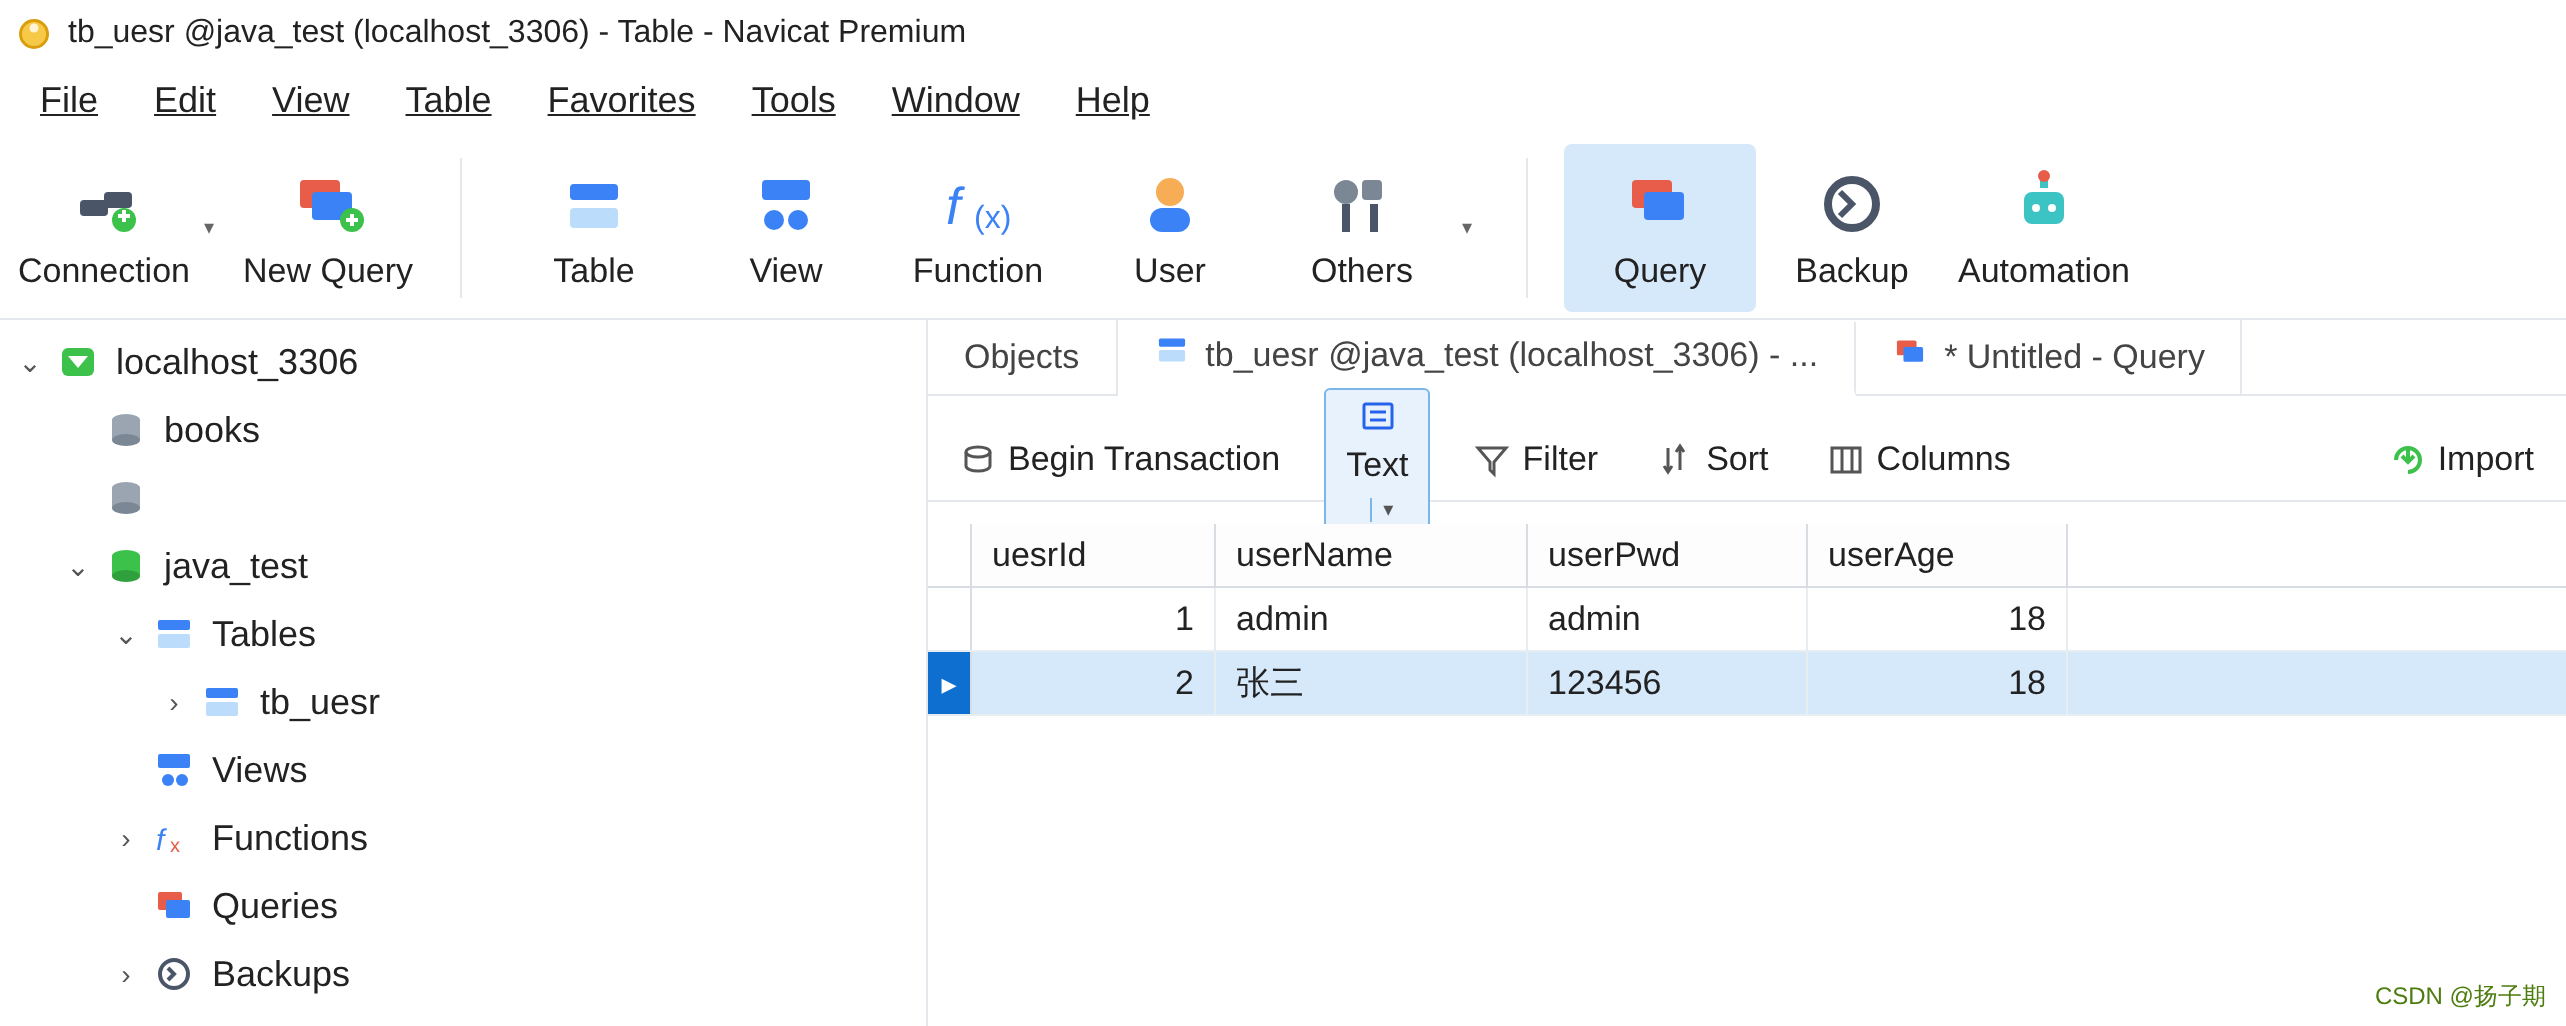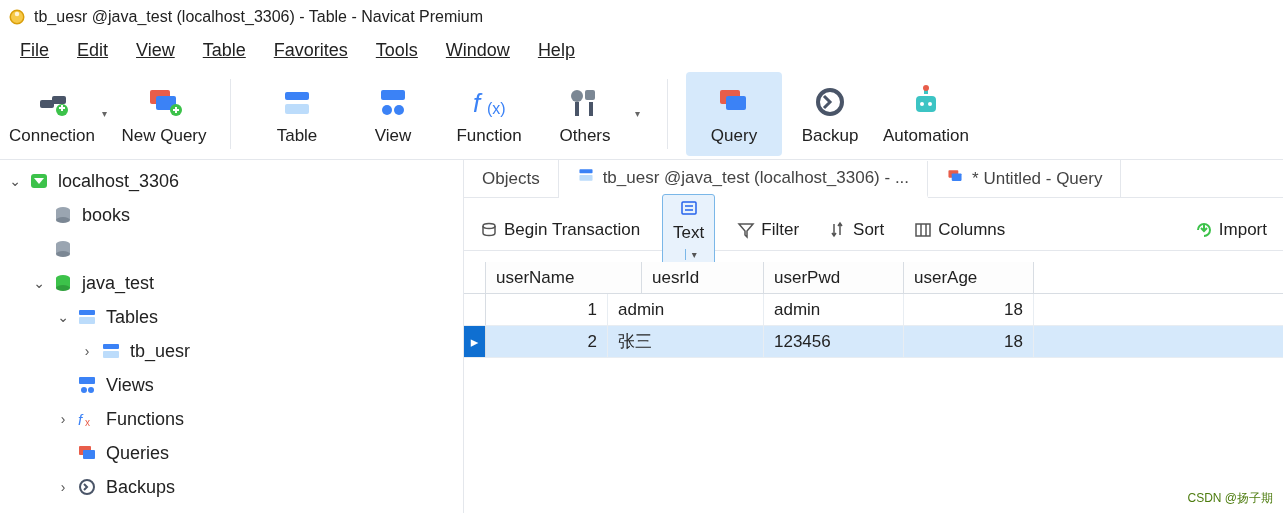--- a/index.html
+++ b/index.html
@@ -134,20 +134,29 @@
         <svg viewBox="0 0 40 40">
           <text x="4" y="30" font-size="26" font-style="italic" fill="#3b82f6" font-family="serif">f</text>
           <text x="18" y="32" font-size="16" fill="#3b82f6">(x)</text>
         </svg>
       </span>
     <span class="lbl">Function</span>
   </div>
   <div class="tool-btn">
     <span class="icon">
         <svg viewBox="0 0 40 40">
+          <circle cx="20" cy="14" r="7" fill="#f6ad55"></circle>
+          <rect x="10" y="22" width="20" height="12" rx="6" fill="#3b82f6"></rect>
+        </svg>
+      </span>
+    <span class="lbl">User</span>
+  </div>
+  <div class="tool-btn">
+    <span class="icon">
+        <svg viewBox="0 0 40 40">
           <rect x="10" y="20" width="4" height="14" fill="#4a5568"></rect>
           <rect x="24" y="20" width="4" height="14" fill="#4a5568"></rect>
           <circle cx="12" cy="14" r="6" fill="#7b8794"></circle>
           <rect x="20" y="8" width="10" height="10" rx="2" fill="#7b8794"></rect>
         </svg>
       </span>
     <span class="lbl">Others</span>
   </div>
   <span class="tool-drop">▾</span>
   <div class="tool-sep"></div>
@@ -367,22 +376,22 @@
               <path d="M9 3 V10 M6 7 L9 10 L12 7" fill="none" stroke="#3cc24a" stroke-width="2"></path>
             </svg>
           </span>
         <span>Import</span>
       </div>
     </div>
 
     <div class="grid">
       <div class="grid-header">
         <div class="rowhdr"></div>
+        <div class="col c-id">uesrId</div>
         <div class="col c-name">userName</div>
-        <div class="col c-id">uesrId</div>
         <div class="col c-pwd">userPwd</div>
         <div class="col c-age">userAge</div>
       </div>
       <div class="grid-row">
         <div class="rowhdr"></div>
         <div class="cell c-id">1</div>
         <div class="cell c-name">admin</div>
         <div class="cell c-pwd">admin</div>
         <div class="cell c-age">18</div>
       </div>

